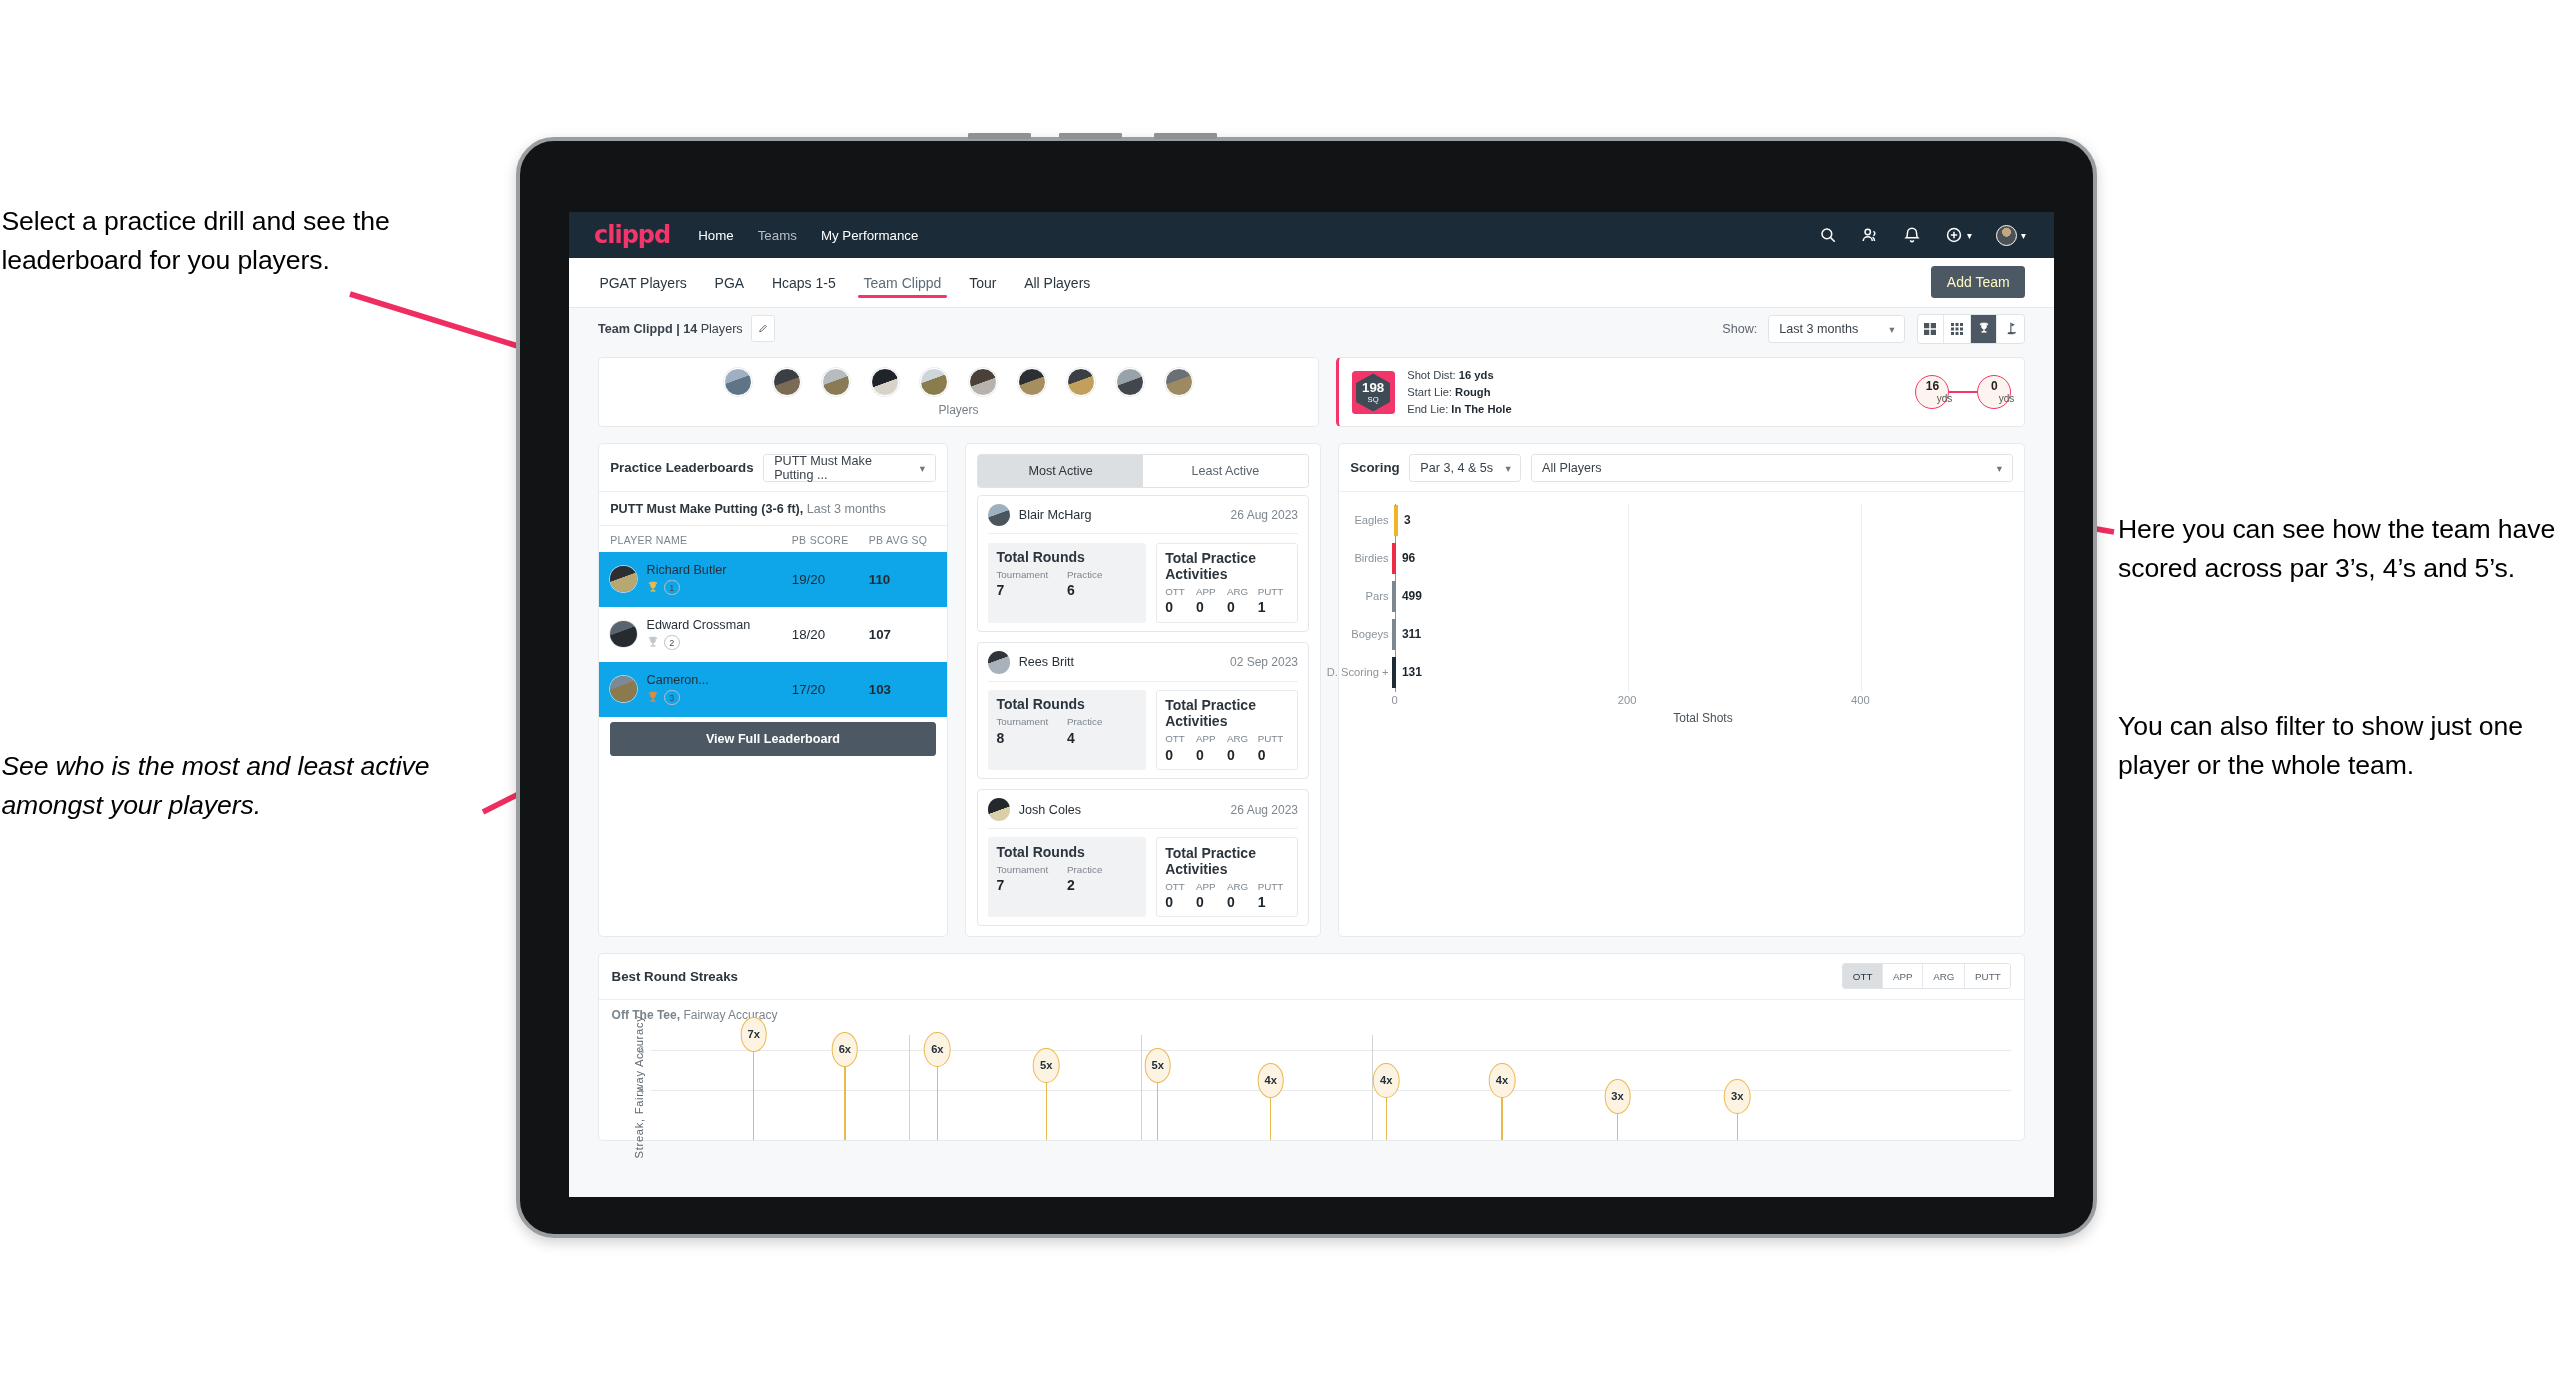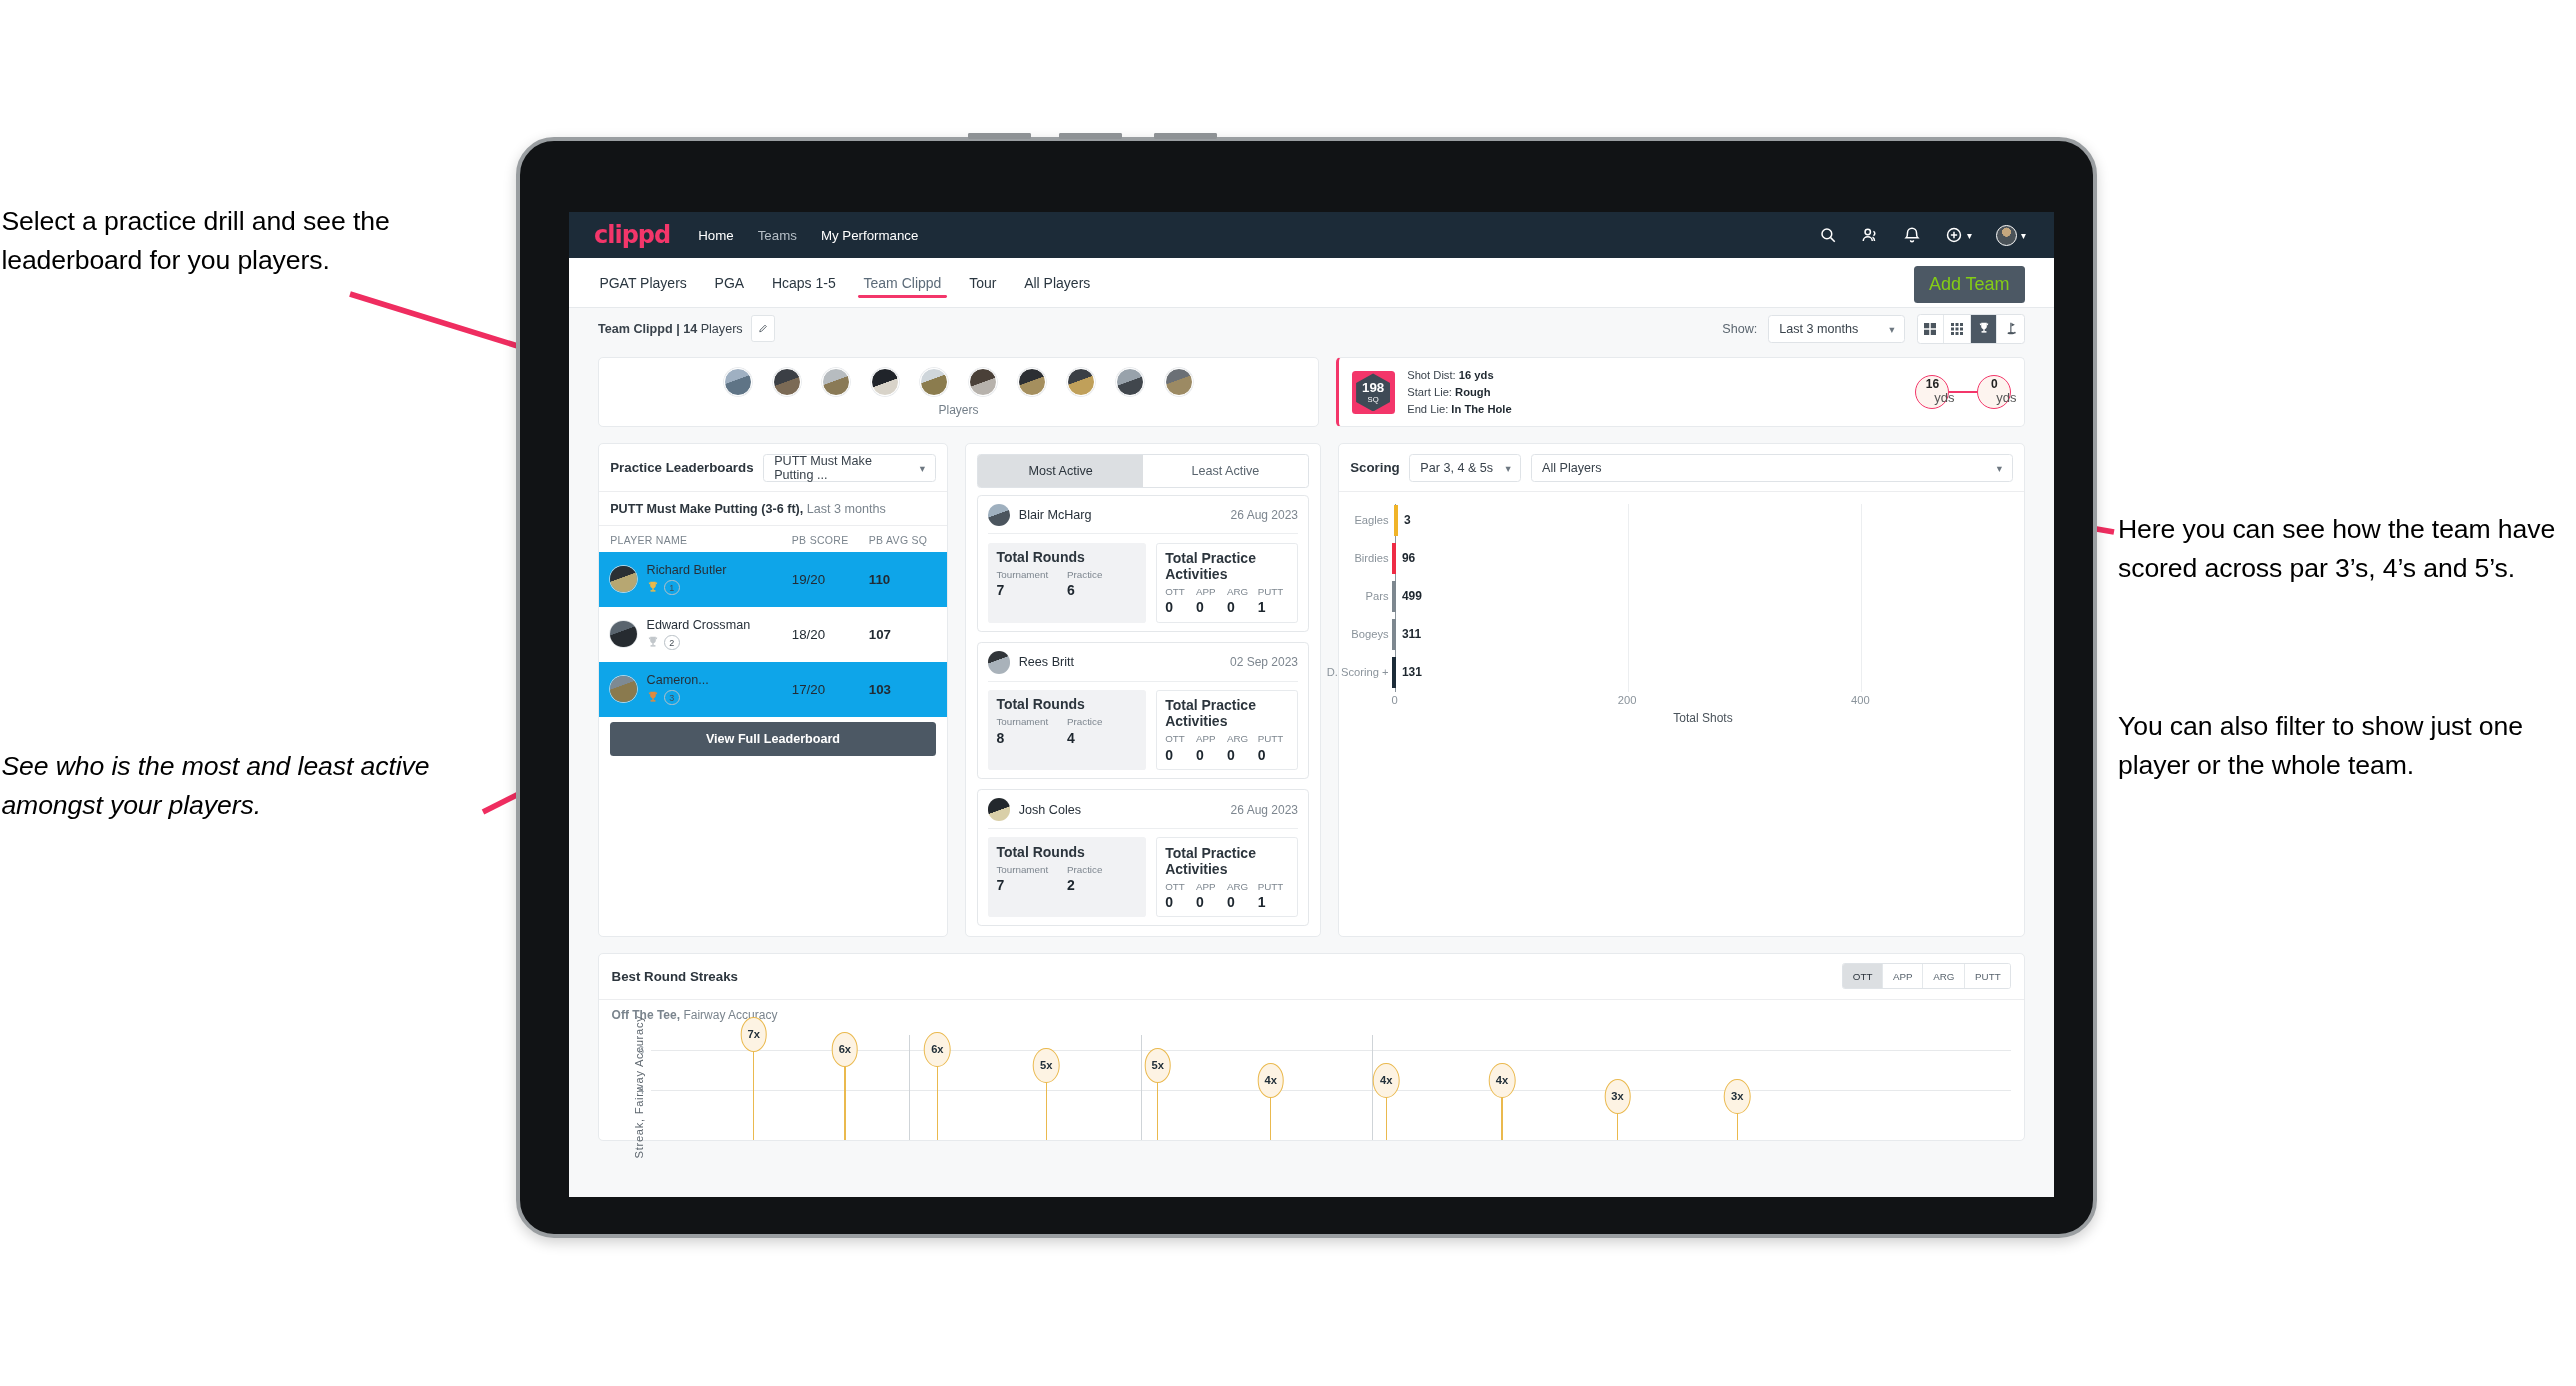--- a/index.html
+++ b/index.html
@@ -75,21 +75,21 @@
     gap: 25px; position: relative;
   }
   .tab { font-size: 14px; color: #2a3640; padding: 15.4px 1.4px 14px; position: relative; }
   .tab.active { color: #5c6b79; }
   .tab.active::after {
     content: ""; position: absolute; left: -4.2px; right: -4.2px; bottom: 7px;
     height: 2.8px; background: #f3366a; border-radius: 1.4px;
   }
   .addteam {
     position: absolute; right: 29px; top: 7.7px;
-    background: #4c5864; color: #84cc16; font-size: 18px;
+    background: #4c5864; color: #fef9c3; font-size: 14px;
     padding: 8.4px 15.4px; border-radius: 3.5px;
   }
 
   
   .toolbar {
     height: 42px; background: #f7f8f9; border-top: 0.7px solid #e6e9ec;
     display: flex; align-items: center; padding: 0 29px;
   }
   .teamlabel { font-size: 12.6px; color: #39424b; font-weight: 700; }
   .teamlabel span { font-weight: 400; }
@@ -142,21 +142,21 @@
   .hexsq { position: relative; color:#fff; font-size:7.7px; line-height:1; margin-top:1.4px; }
   .shotlines { font-size: 11.2px; color: #3b444d; line-height: 1.5; }
   .shotlines b { color: #1e272f; }
   .dotpair { margin-left: auto; display: flex; align-items: center; }
   .dotc {
     width: 34px; height: 34px; border-radius: 50%;
     border: 1.4px solid #f3366a; background: #fdf4ef;
     display: flex; flex-direction: column; align-items: center; justify-content: center;
   }
   .dotc b { font-size: 12px; color: #222; line-height: 1; }
-  .dotc span { font-size: 13px; color: #555; line-height: 1.3; margin-left: 24px; }
+  .dotc span { font-size: 10px; color: #555; line-height: 1.3; margin-left: 24px; }
   .dotline { width: 28px; height: 2.1px; background: #f3366a; }
 
   
   .cardhead {
     display: flex; align-items: center; gap: 9.8px;
     padding: 9.8px 11.2px; border-bottom: 0.7px solid #ecedef;
   }
   .cardtitle { font-size: 13.3px; font-weight: 700; color: #2c353d; }
 
   

